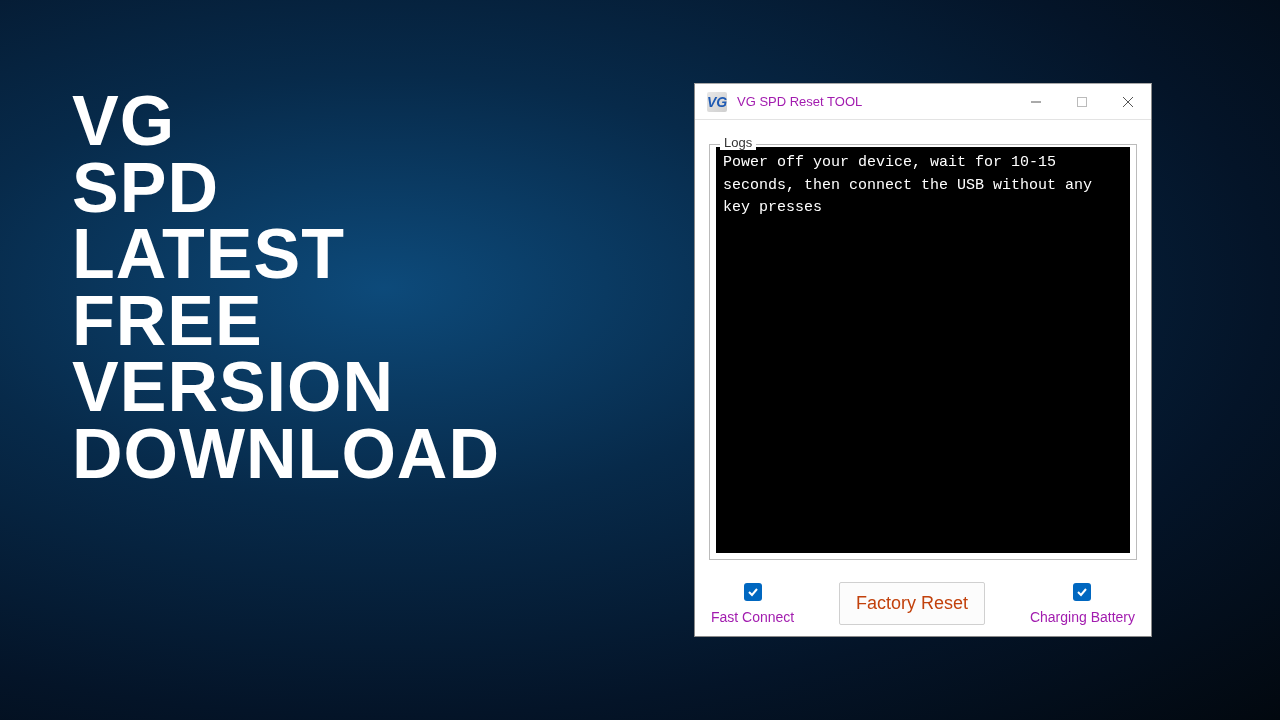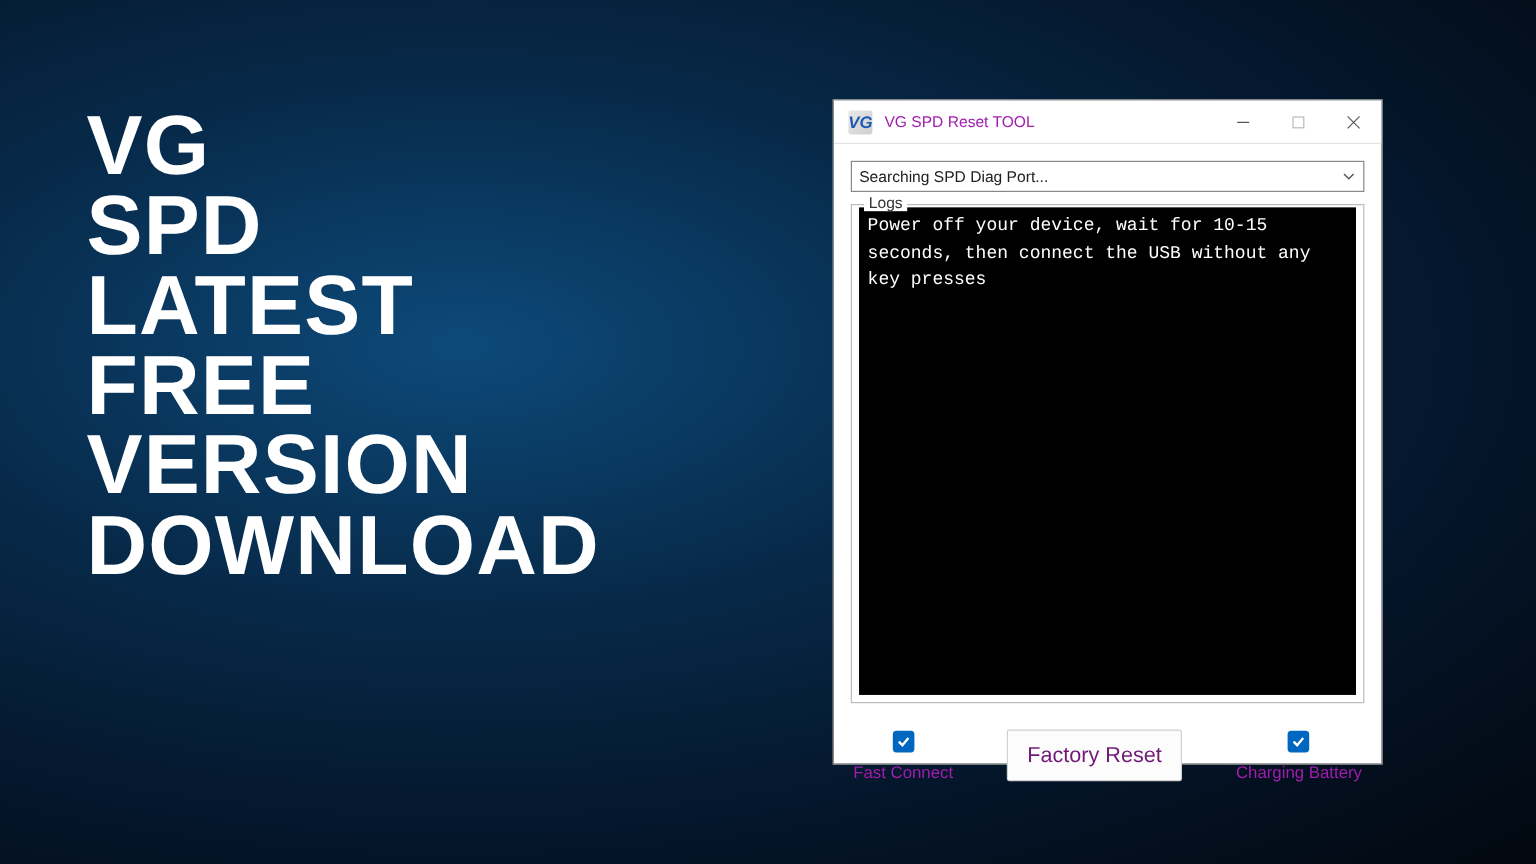--- a/index.html
+++ b/index.html
@@ -145,21 +145,21 @@
     align-items: center;
     justify-content: center;
     color: #fff;
   }
   .checkbox svg { width: 12px; height: 12px; }
   .factory-btn {
     padding: 10px 16px;
     border: 1px solid #d0d0d0;
     background: #fcfcfc;
     font-size: 18px;
-    color: #701a75;
+    color: #c2410c;
     border-radius: 2px;
   }
 </style>
 </head>
 <body>
 
 <div class="hero-title">
   <span>VG</span>
   <span>SPD</span>
   <span>LATEST</span>
@@ -186,26 +186,20 @@
       <div class="win-btn">
         <svg viewBox="0 0 12 12">
             <line x1="1" y1="1" x2="11" y2="11" stroke="currentColor" stroke-width="1"></line>
             <line x1="11" y1="1" x2="1" y2="11" stroke="currentColor" stroke-width="1"></line>
           </svg>
       </div>
     </div>
   </div>
 
   <div class="content">
-    <div class="port-select">
-      <span>Searching SPD Diag Port...</span>
-      <svg class="arrow" viewBox="0 0 12 12">
-          <polyline points="2,4 6,8 10,4" fill="none" stroke="currentColor" stroke-width="1.2"></polyline>
-        </svg>
-    </div>
 
     <div class="logs-group">
       <div class="logs-legend">Logs</div>
       <div class="logs-console">Power off your device, wait for 10-15 seconds, then connect the USB without any key presses</div>
     </div>
 
     <div class="bottom-row">
       <div class="check-wrap">
         <div class="checkbox">
           <svg viewBox="0 0 12 12">

